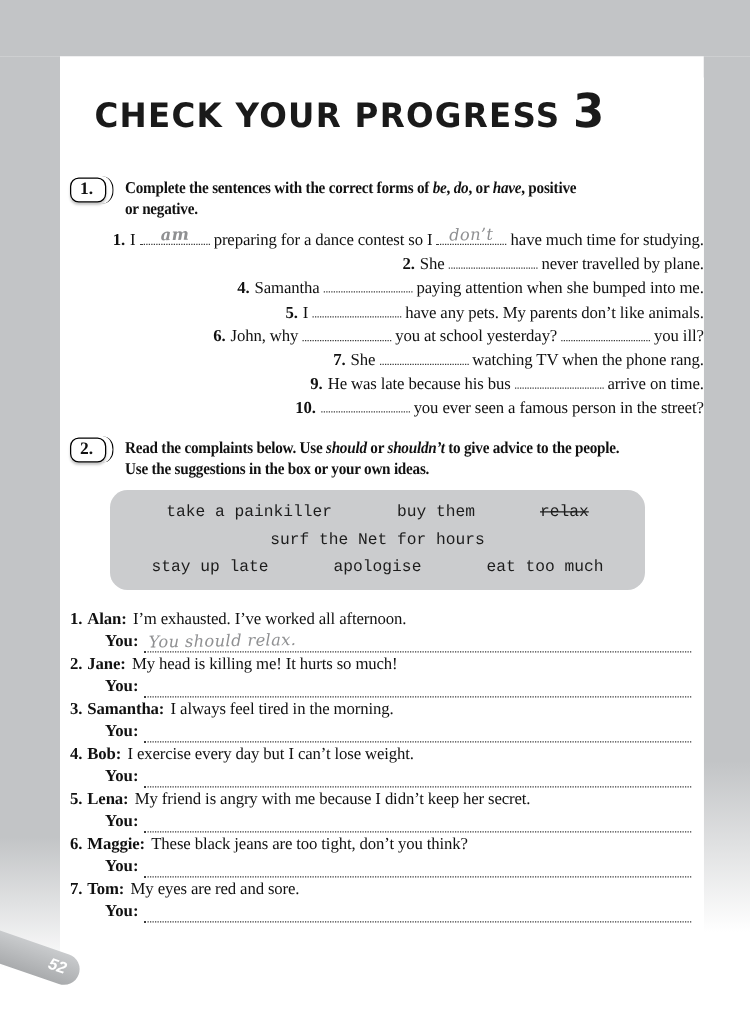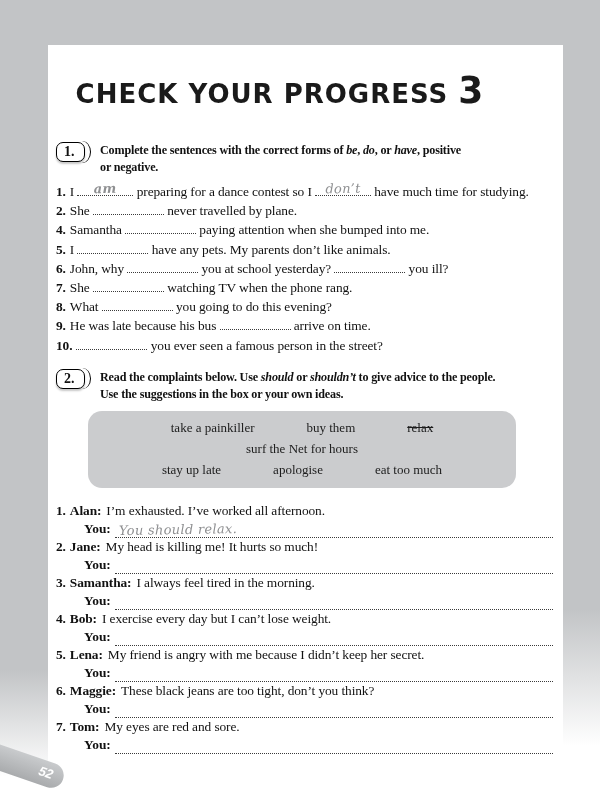--- a/index.html
+++ b/index.html
@@ -33,34 +33,34 @@
     font-weight:bold;font-size:14px;line-height:17px;padding:0 9px 1px 7px;margin-top:1px;
     box-shadow:0 2px 2px rgba(0,0,0,.22);}
   .badge::after{content:"";position:absolute;top:-1.6px;right:-7px;width:13px;height:calc(100% + 3.2px);
     box-sizing:border-box;border-right:1.6px solid #000;
     border-radius:0 70% 70% 0 / 0 52% 52% 0;}
   .instr{font-weight:bold;}
   .instr-line{white-space:nowrap;transform:scaleX(0.92);transform-origin:0 50%;
     letter-spacing:-0.2px;font-size:13.2px;line-height:17px;}
 
   
-  #ex1-list{margin:7px 0 0 8px;}
+  #ex1-list{margin:7px 0 0 8px;text-align:right;}
   .sentence{font-size:13.4px;line-height:19.2px;white-space:nowrap;letter-spacing:-0.1px;}
   .sentence .num{font-weight:bold;margin-right:4px;}
   .blank{display:inline-block;position:relative;width:71px;height:11px;
     border-bottom:1.6px dotted #3a3a3a;vertical-align:baseline;}
   .hand{position:absolute;left:50%;bottom:-3px;transform:translateX(-50%) rotate(-1deg);
     font-family:"DejaVu Serif",serif;font-style:italic;color:var(--hand-gray);
     font-size:13px;white-space:nowrap;letter-spacing:0.3px;}
 
   
   #ex2{margin-top:13px;}
   .sugg-box{margin:9px 0 0 40px;width:428px;background:var(--box-gray);border-radius:14px;
     padding:6px 0 8px;text-align:center;font-size:13px;line-height:21px;color:#1c1c1c;}
-  .sugg-item{display:inline-block;margin:0 26px;}
+  .sugg-item{display:inline-block;margin:0 26px;font-family:Liberation Mono, monospace;}
   .struck{text-decoration:line-through;}
 
   #complaints{margin:14px 10px 0 8px;}
   .c-line1{font-size:13.4px;line-height:18px;white-space:nowrap;letter-spacing:-0.1px;}
   .c-line1 .num{font-weight:bold;margin-right:4px;}
   .c-line1 .cname{font-weight:bold;margin-right:5px;}
   .c-line2{display:flex;align-items:flex-end;font-size:13.4px;line-height:18px;margin-left:28px;}
   .c-line2 .you{font-weight:bold;margin-right:4px;}
   .dotline{flex:1;position:relative;border-bottom:1.6px dotted #3a3a3a;height:14px;}
   .dotline .hand{left:4px;transform:rotate(-1deg);bottom:-2px;}
@@ -90,21 +90,20 @@
     </div>
   </div>
 
   <div id="ex1-list">
       <div class="sentence"><span class="num">1.</span><span>I </span><span class="blank" style="width: 56px; font-weight: bold;"><span class="hand">am</span></span><span> preparing for a dance contest so I </span><span class="blank" style="width: 56px;"><span class="hand">don’t</span></span><span> have much time for studying.</span></div>
       <div class="sentence"><span class="num">2.</span><span>She </span><span class="blank"></span><span> never travelled by plane.</span></div>
       <div class="sentence"><span class="num">4.</span><span>Samantha </span><span class="blank"></span><span> paying attention when she bumped into me.</span></div>
       <div class="sentence"><span class="num">5.</span><span>I </span><span class="blank"></span><span> have any pets. My parents don’t like animals.</span></div>
       <div class="sentence"><span class="num">6.</span><span>John, why </span><span class="blank"></span><span> you at school yesterday? </span><span class="blank"></span><span> you ill?</span></div>
       <div class="sentence"><span class="num">7.</span><span>She </span><span class="blank"></span><span> watching TV when the phone rang.</span></div>
-      <div class="sentence"><span class="num">8.</span><span>What </span><span class="blank"></span><span> you going to do this evening?</span></div>
       <div class="sentence"><span class="num">9.</span><span>He was late because his bus </span><span class="blank"></span><span> arrive on time.</span></div>
       <div class="sentence"><span class="num">10.</span><span class="blank"></span><span> you ever seen a famous person in the street?</span></div>
     </div>
 
   <div id="ex2">
     <div class="ex-header">
       <span class="badge">2.</span>
       <div class="instr">
         <div class="instr-line" id="ex2-instr1"><span>Read the complaints below. Use </span><span style="font-style: italic;">should</span><span> or </span><span style="font-style: italic;">shouldn’t</span><span> to give advice to the people.</span></div>
         <div class="instr-line">Use the suggestions in the box or your own ideas.</div>

